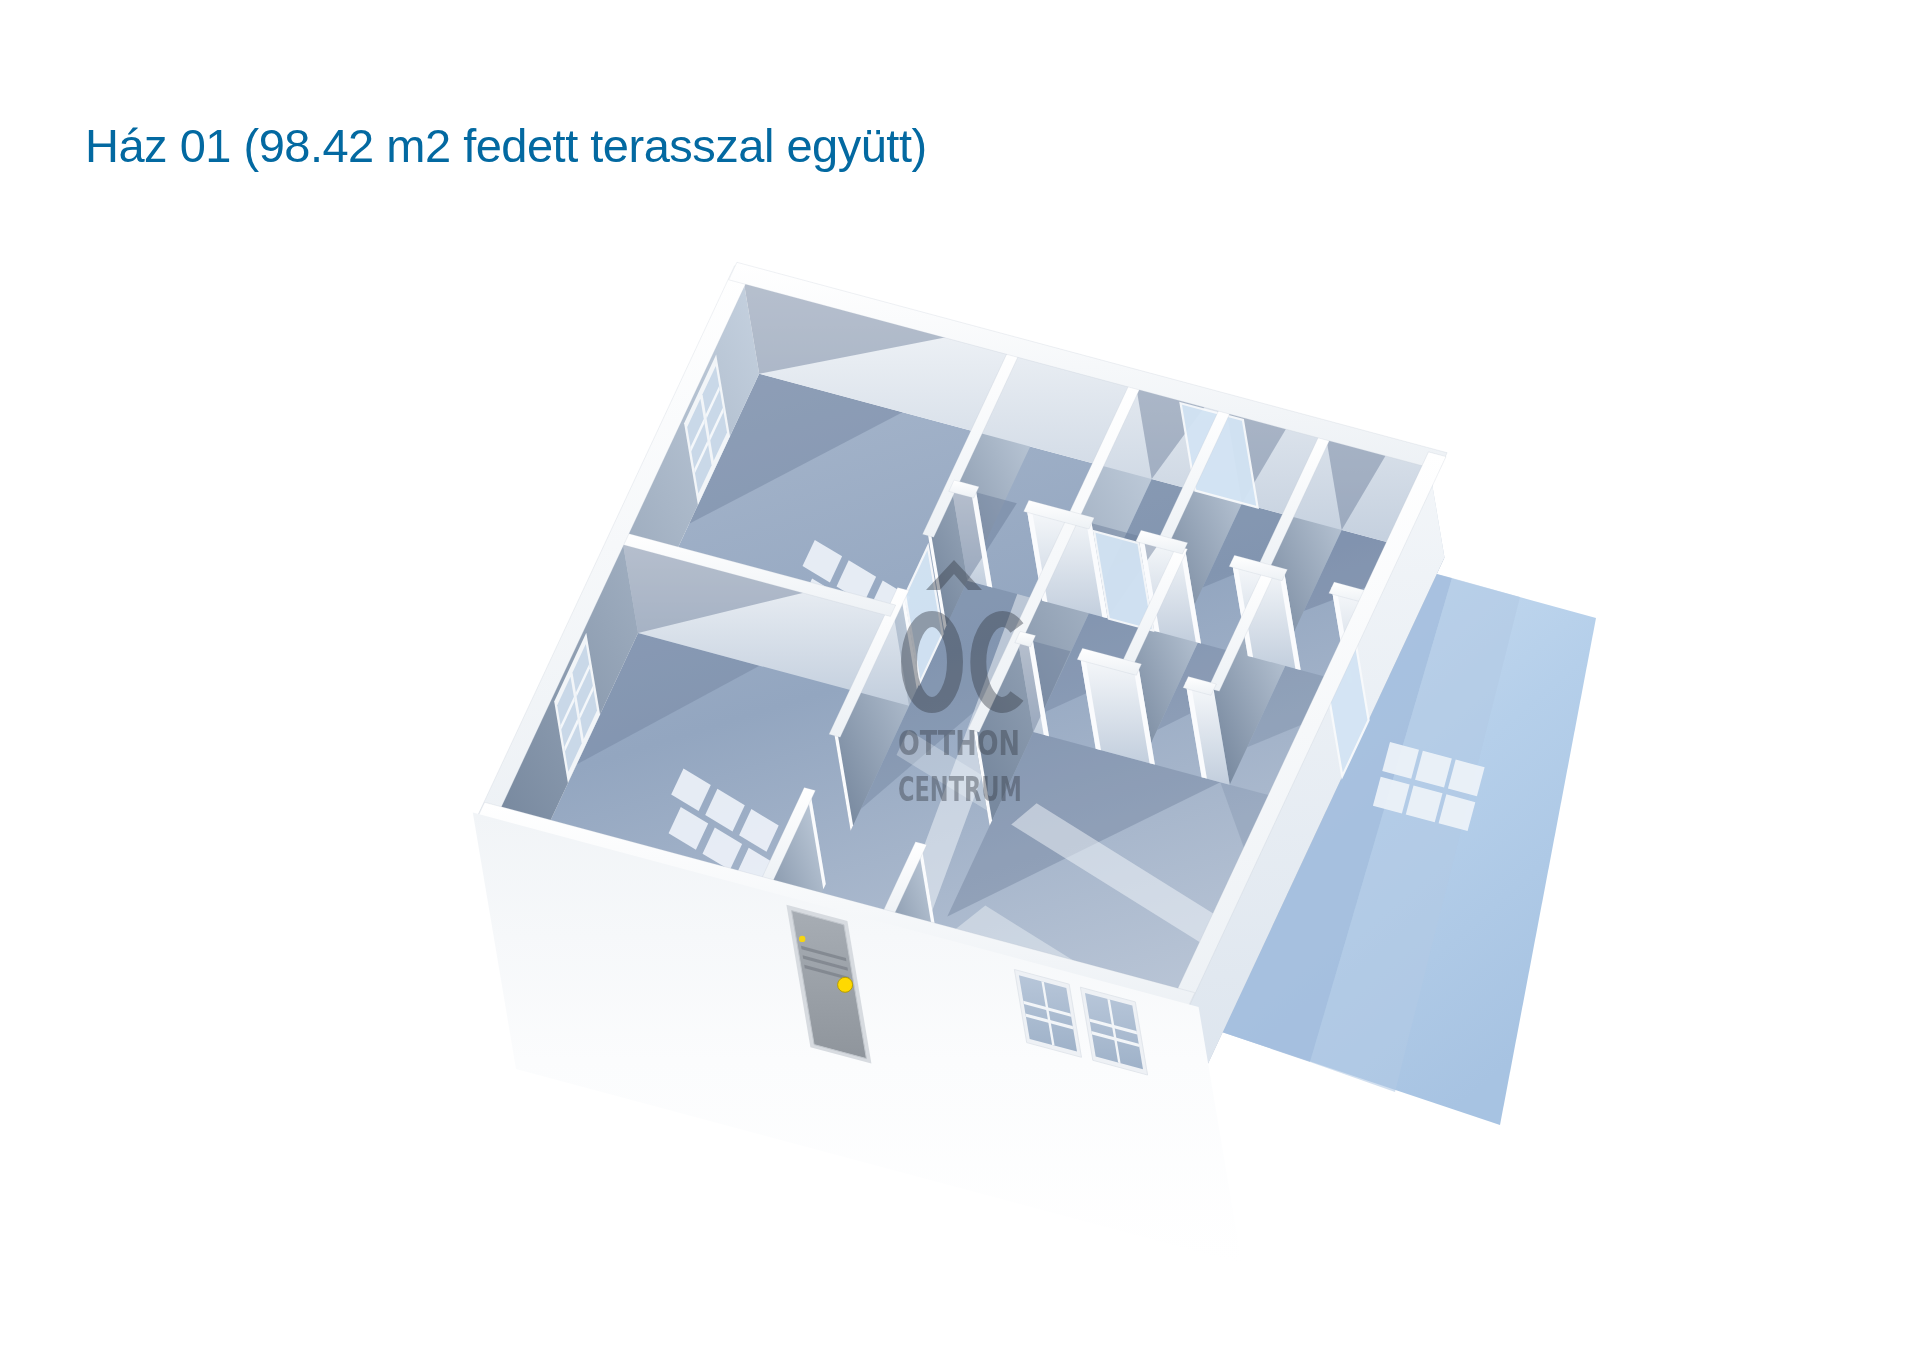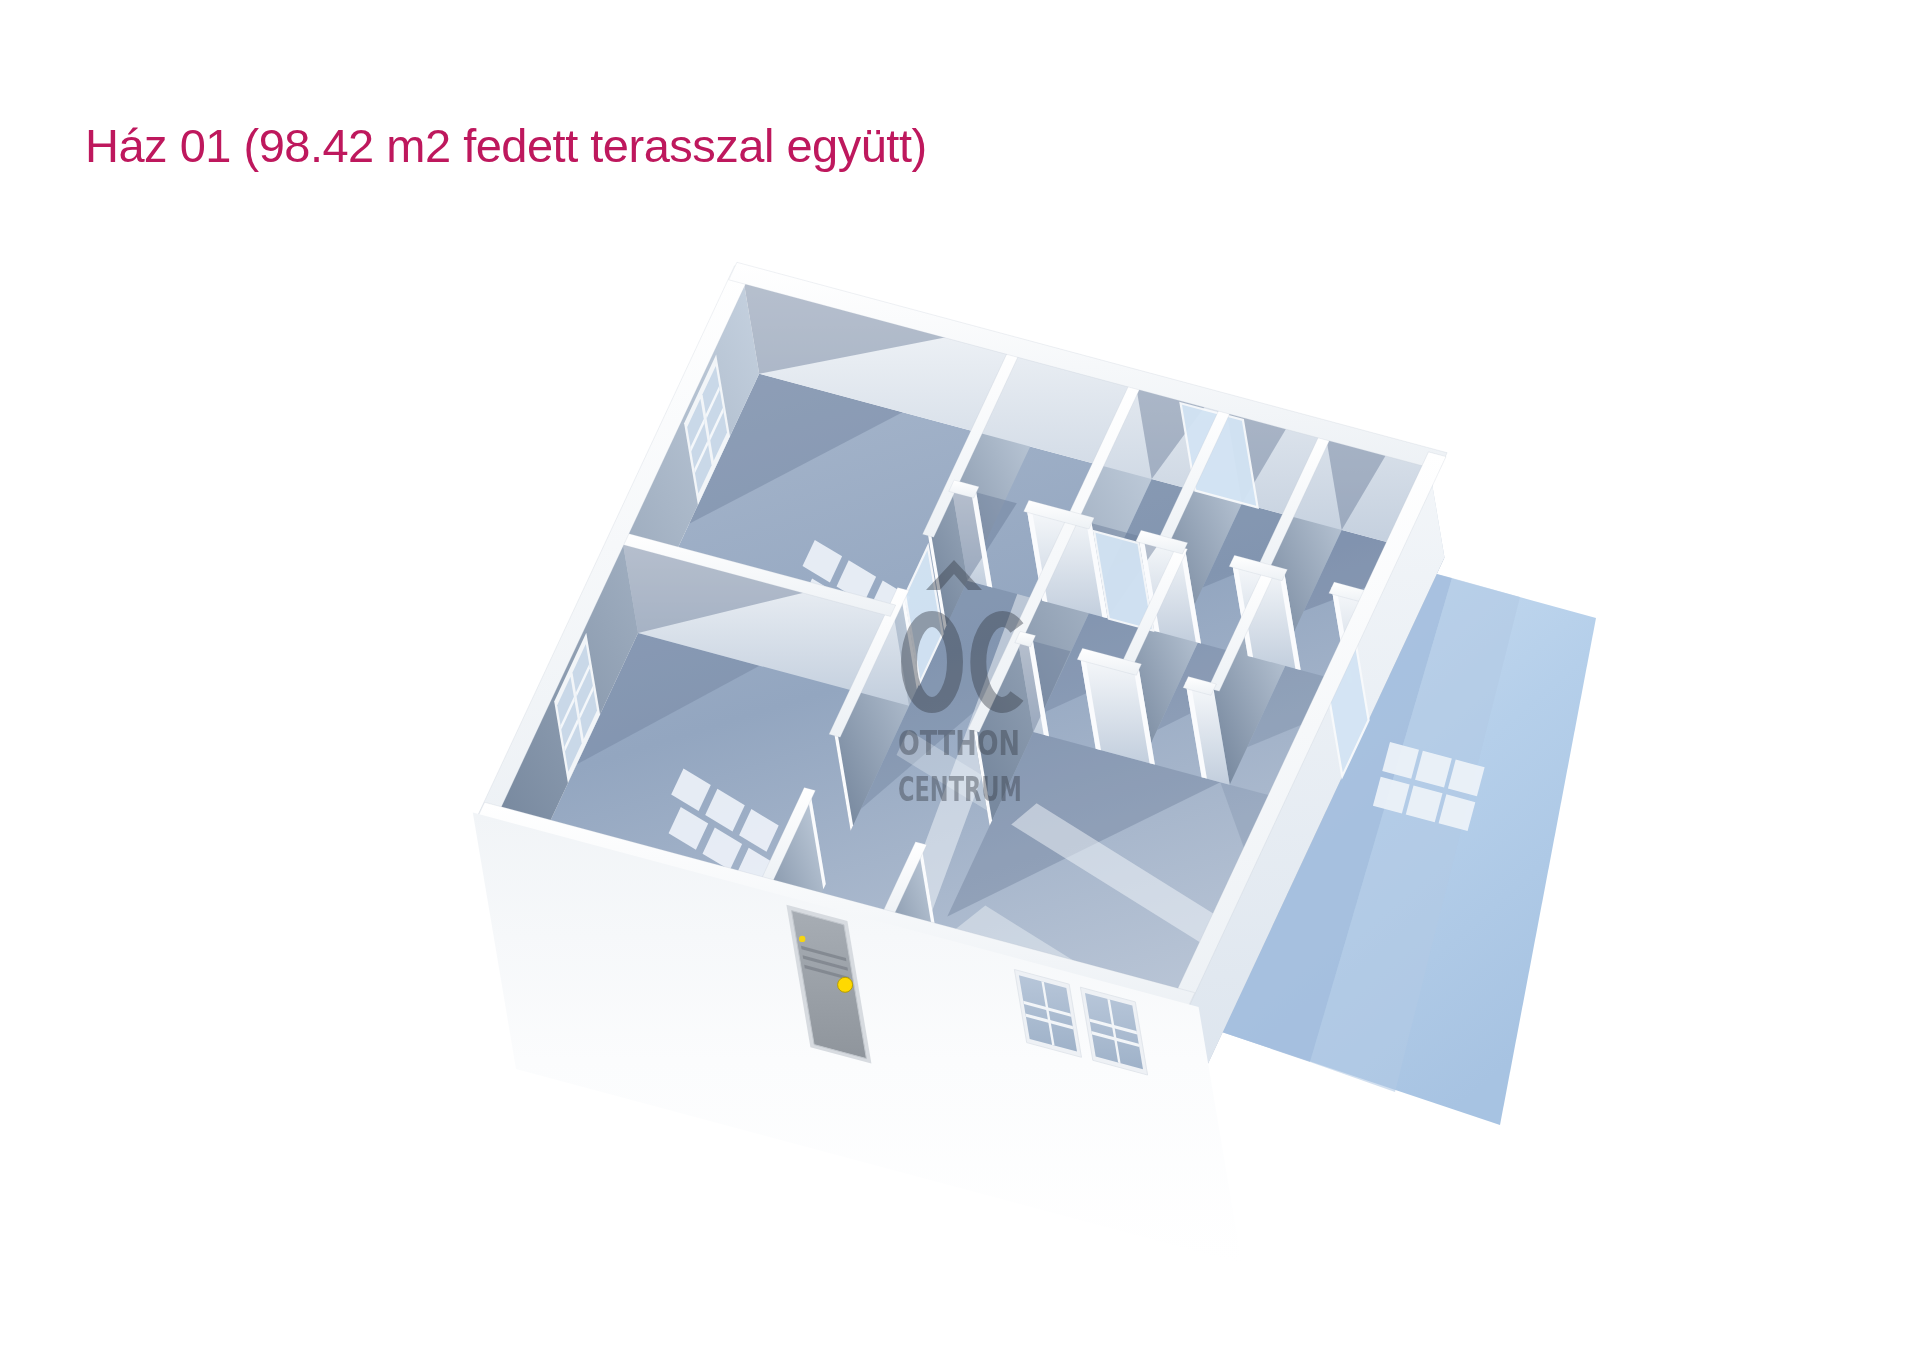--- a/index.html
+++ b/index.html
@@ -1,19 +1,19 @@
 <!DOCTYPE html>
 <html><head>
 <meta charset="utf-8">
 <style>
   html,body{margin:0;padding:0;background:#ffffff;}
   #page{position:relative;width:1920px;height:1357px;background:#ffffff;overflow:hidden;
         font-family:"Liberation Sans", sans-serif;}
   #plan-title{position:absolute;left:85px;top:118px;font-size:47px;letter-spacing:-0.5px;
-        color:#be185d;font-weight:400;white-space:nowrap;}
+        color:#0369a1;font-weight:400;white-space:nowrap;}
   #scene{position:absolute;left:0;top:0;width:1920px;height:1357px;}
   text.wm{font-family:"DejaVu Sans","Liberation Sans",sans-serif;font-weight:700;}
 </style>
 </head>
 <body>
 
 <div id="page">
   <svg id="scene" viewBox="0 0 1920 1357" xmlns="http://www.w3.org/2000/svg">
     <defs>
       <linearGradient id="gFloor" x1="0" y1="0" x2="0.4" y2="1">

